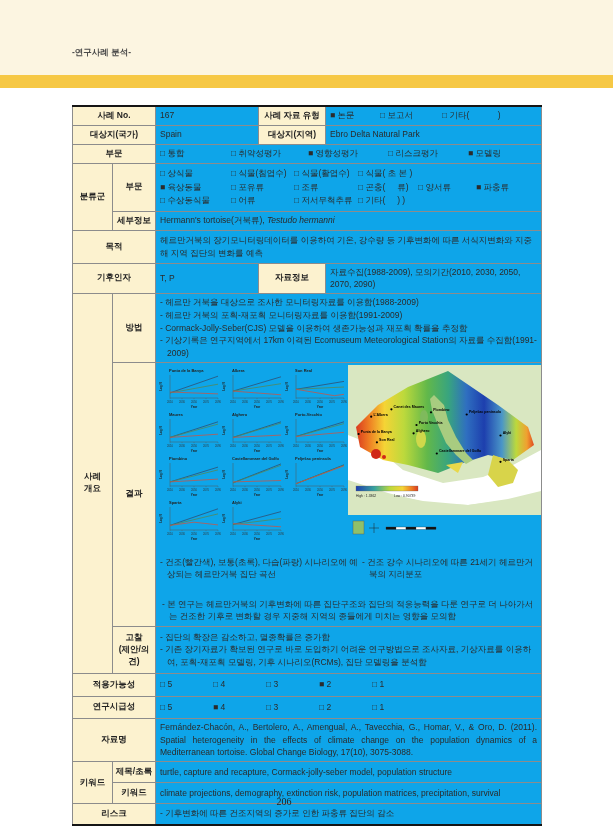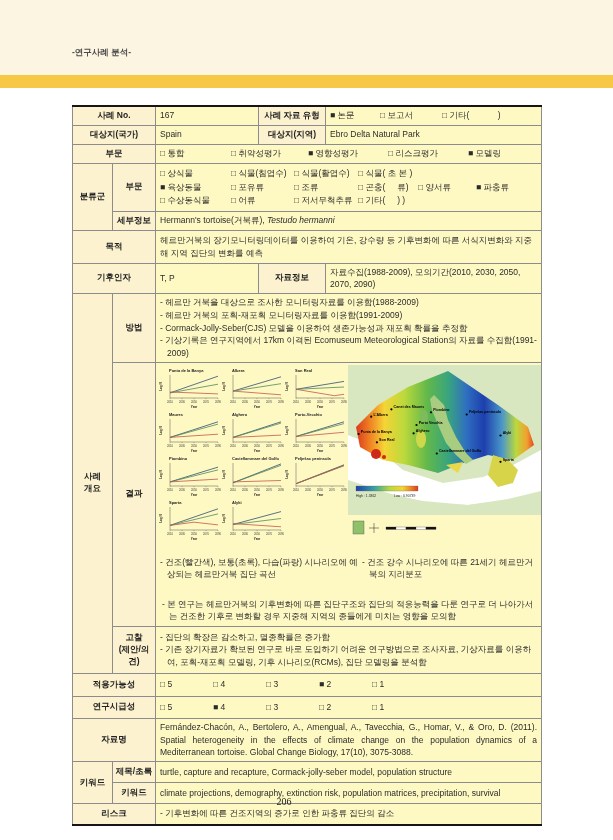--- a/index.html
+++ b/index.html
@@ -15,21 +15,21 @@
 
   table.case-table{
     position:absolute;left:72px;top:105px;width:469px;
     border-collapse:collapse;table-layout:fixed;
     border-top:2px solid #151515;border-bottom:2px solid #151515;
     border-left:1px solid #8c8c8c;border-right:1px solid #8c8c8c;
     font-size:8.5px;
   }
   td{border:1px solid #8c8c8c;vertical-align:middle;overflow:hidden;}
   td.lbl{background:#fcf2cf;font-weight:700;text-align:center;padding:1px 2px;color:#222;}
-  td.val{background:#fef9c3;padding:2px 4px;line-height:1.5;}
+  td.val{background:#0ea5e9;padding:2px 4px;line-height:1.5;}
   .cbrow{display:grid;align-items:center;}
   .cb{white-space:pre;display:block;}
   .grid-sector{grid-template-columns:71px 77px 80px 80px auto;}
   .grid-doctype{grid-template-columns:50px 62px auto;}
   .grid-taxon{grid-template-columns:71px 63px 64px 60px 58px auto;}
   .grid-scale{grid-template-columns:53px 53px 53px 53px auto;}
   .taxon-lines{display:flex;flex-direction:column;gap:1px;}
   .bullets div{padding-left:7px;text-indent:-7px;line-height:1.5;}
   .italic{font-style:italic;}
   .justify{text-align:justify;}

